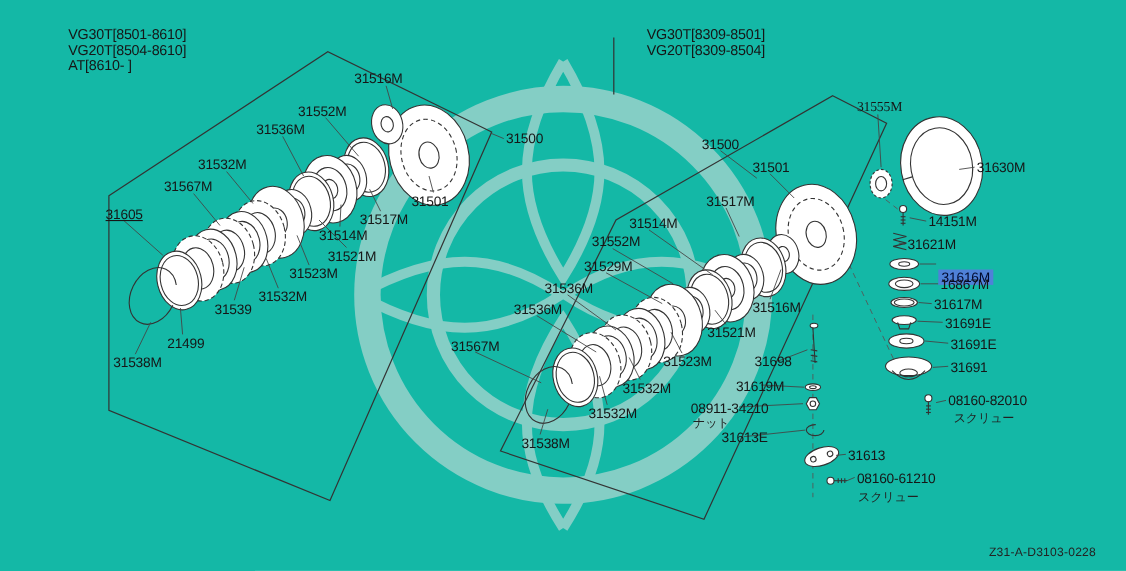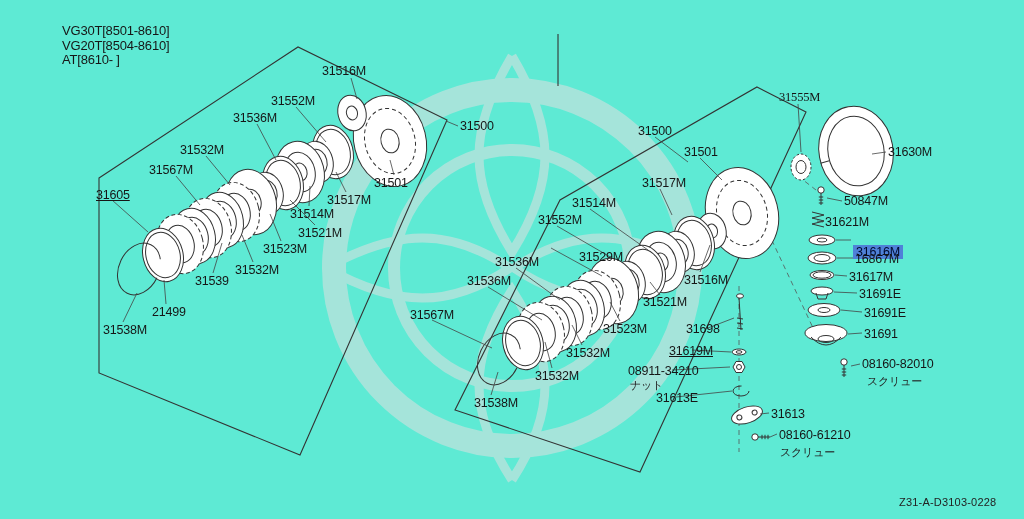--- a/index.html
+++ b/index.html
@@ -1,17 +1,17 @@
 <!DOCTYPE html>
 <html style="--hl: #4f81d8;"><head>
 <meta charset="utf-8">
 <style>
   html,body{margin:0;padding:0;background:#fff;}
   .canvas{
-    position:relative;width:1024px;height:519px;background:#5eead4;overflow:hidden;
+    position:relative;width:1024px;height:519px;background:#14b8a6;overflow:hidden;
     font-family:"Liberation Sans", sans-serif;
   }
   svg{position:absolute;left:0;top:0;}
   .hdr{
     position:absolute;font-size:13px;line-height:14.5px;color:#161616;
     letter-spacing:-0.2px;white-space:nowrap;
   }
   .labels-layer{position:absolute;left:0;top:0;width:100%;height:100%;}
   .plabel{
     position:absolute;font-size:12.5px;color:#161616;white-space:nowrap;
@@ -264,20 +264,24 @@
       <line x1="860" y1="364" x2="851" y2="366"></line>
       <line x1="777" y1="434" x2="770" y2="437"></line>
     </g>
   </svg>
 
   <div class="hdr" style="left:62px;top:24px">
     <div>VG30T[8501-8610]</div>
     <div>VG20T[8504-8610]</div>
     <div>AT[8610-      ]</div>
   </div>
+  <div class="hdr" style="left:588px;top:24px">
+    <div>VG30T[8309-8501]</div>
+    <div>VG20T[8309-8504]</div>
+  </div>
 
   <div class="labels-layer" id="left-labels">
       <div class="plabel" style="left: 322px; top: 64px;">31516M</div>
       <div class="plabel" style="left: 271px; top: 94px;">31552M</div>
       <div class="plabel" style="left: 233px; top: 111px;">31536M</div>
       <div class="plabel" style="left: 180px; top: 143px;">31532M</div>
       <div class="plabel" style="left: 149px; top: 163px;">31567M</div>
       <div class="plabel" style="left: 96px; top: 188px; text-decoration: underline;">31605</div>
       <div class="plabel" style="left: 460px; top: 119px;">31500</div>
       <div class="plabel" style="left: 374px; top: 176px;">31501</div>
@@ -291,40 +295,40 @@
       <div class="plabel" style="left: 103px; top: 323px;">31538M</div>
     </div>
   <div class="labels-layer" id="right-labels">
       <div class="plabel" style="left: 779px; top: 90px; font-family: Liberation Serif, serif;">31555M</div>
       <div class="plabel" style="left: 638px; top: 124px;">31500</div>
       <div class="plabel" style="left: 684px; top: 145px;">31501</div>
       <div class="plabel" style="left: 888px; top: 145px;">31630M</div>
       <div class="plabel" style="left: 642px; top: 176px;">31517M</div>
       <div class="plabel" style="left: 572px; top: 196px;">31514M</div>
       <div class="plabel" style="left: 538px; top: 213px;">31552M</div>
-      <div class="plabel" style="left: 844px; top: 194px;">50847M</div>
+      <div class="plabel" style="left: 844px; top: 194px;">14151M</div>
       <div class="plabel" style="left: 825px; top: 215px;">31621M</div>
       <div class="plabel hl" style="left: 853px; top: 245px; text-align: center;">31616M</div>
       <div class="plabel" style="left: 855px; top: 252px;">16867M</div>
       <div class="plabel" style="left: 849px; top: 270px;">31617M</div>
       <div class="plabel" style="left: 859px; top: 287px;">31691E</div>
       <div class="plabel" style="left: 864px; top: 306px;">31691E</div>
       <div class="plabel" style="left: 864px; top: 327px;">31691</div>
-      <div class="plabel" style="left: 531px; top: 250px; margin-left: 48px;">31529M</div>
+      <div class="plabel" style="left: 531px; top: 235px;">31529M</div>
       <div class="plabel" style="left: 495px; top: 255px;">31536M</div>
       <div class="plabel" style="left: 467px; top: 274px;">31536M</div>
       <div class="plabel" style="left: 684px; top: 273px;">31516M</div>
       <div class="plabel" style="left: 643px; top: 295px;">31521M</div>
       <div class="plabel" style="left: 603px; top: 322px;">31523M</div>
       <div class="plabel" style="left: 410px; top: 308px;">31567M</div>
       <div class="plabel" style="left: 566px; top: 346px;">31532M</div>
       <div class="plabel" style="left: 535px; top: 369px;">31532M</div>
       <div class="plabel" style="left: 474px; top: 396px;">31538M</div>
       <div class="plabel" style="left: 686px; top: 322px;">31698</div>
-      <div class="plabel" style="left: 669px; top: 344px; text-decoration: underline;">31619M</div>
+      <div class="plabel" style="left: 669px; top: 344px;">31619M</div>
       <div class="plabel" style="left: 628px; top: 364px;">08911-34210</div>
       <div class="plabel small" style="left: 630px; top: 378px;">ナット</div>
       <div class="plabel" style="left: 656px; top: 391px;">31613E</div>
       <div class="plabel" style="left: 771px; top: 407px;">31613</div>
       <div class="plabel" style="left: 862px; top: 357px;">08160-82010</div>
       <div class="plabel small" style="left: 867px; top: 374px;">スクリュー</div>
       <div class="plabel" style="left: 779px; top: 428px;">08160-61210</div>
       <div class="plabel small" style="left: 780px; top: 445px;">スクリュー</div>
     </div>
 

